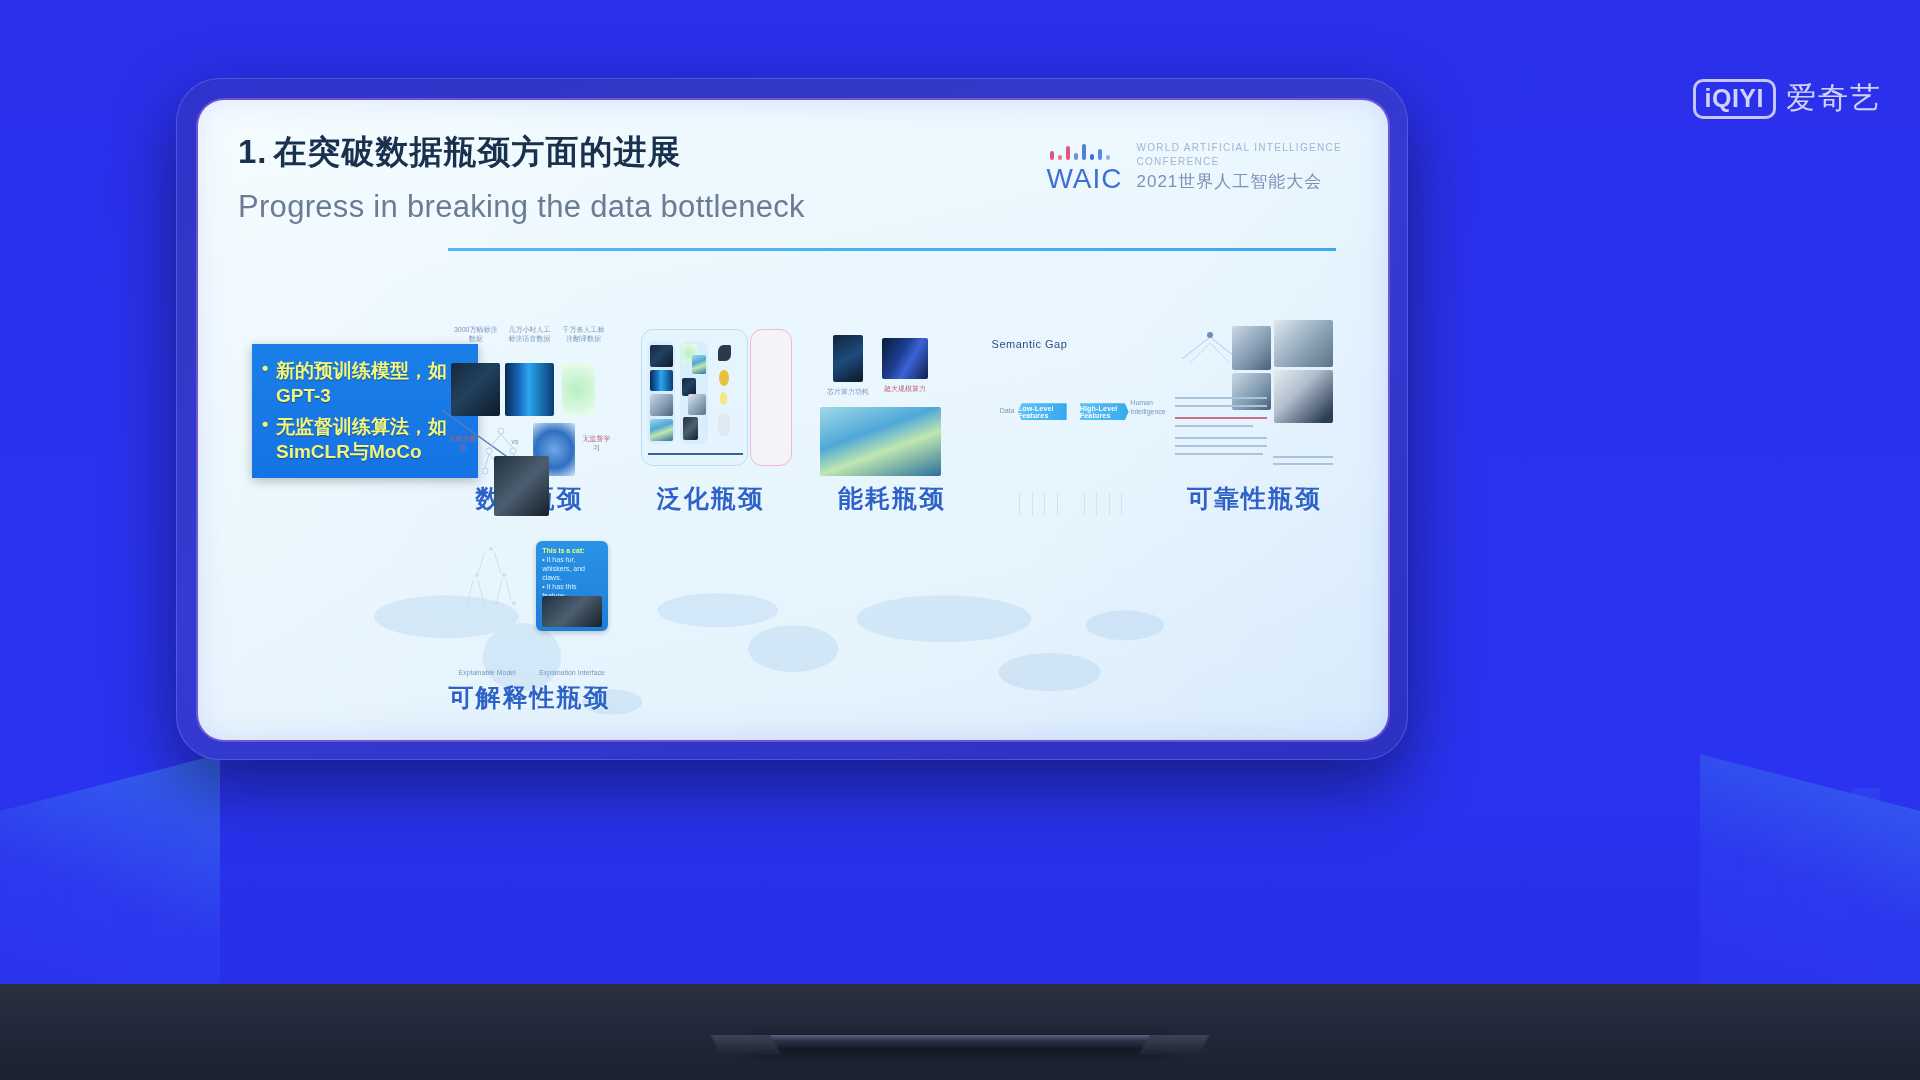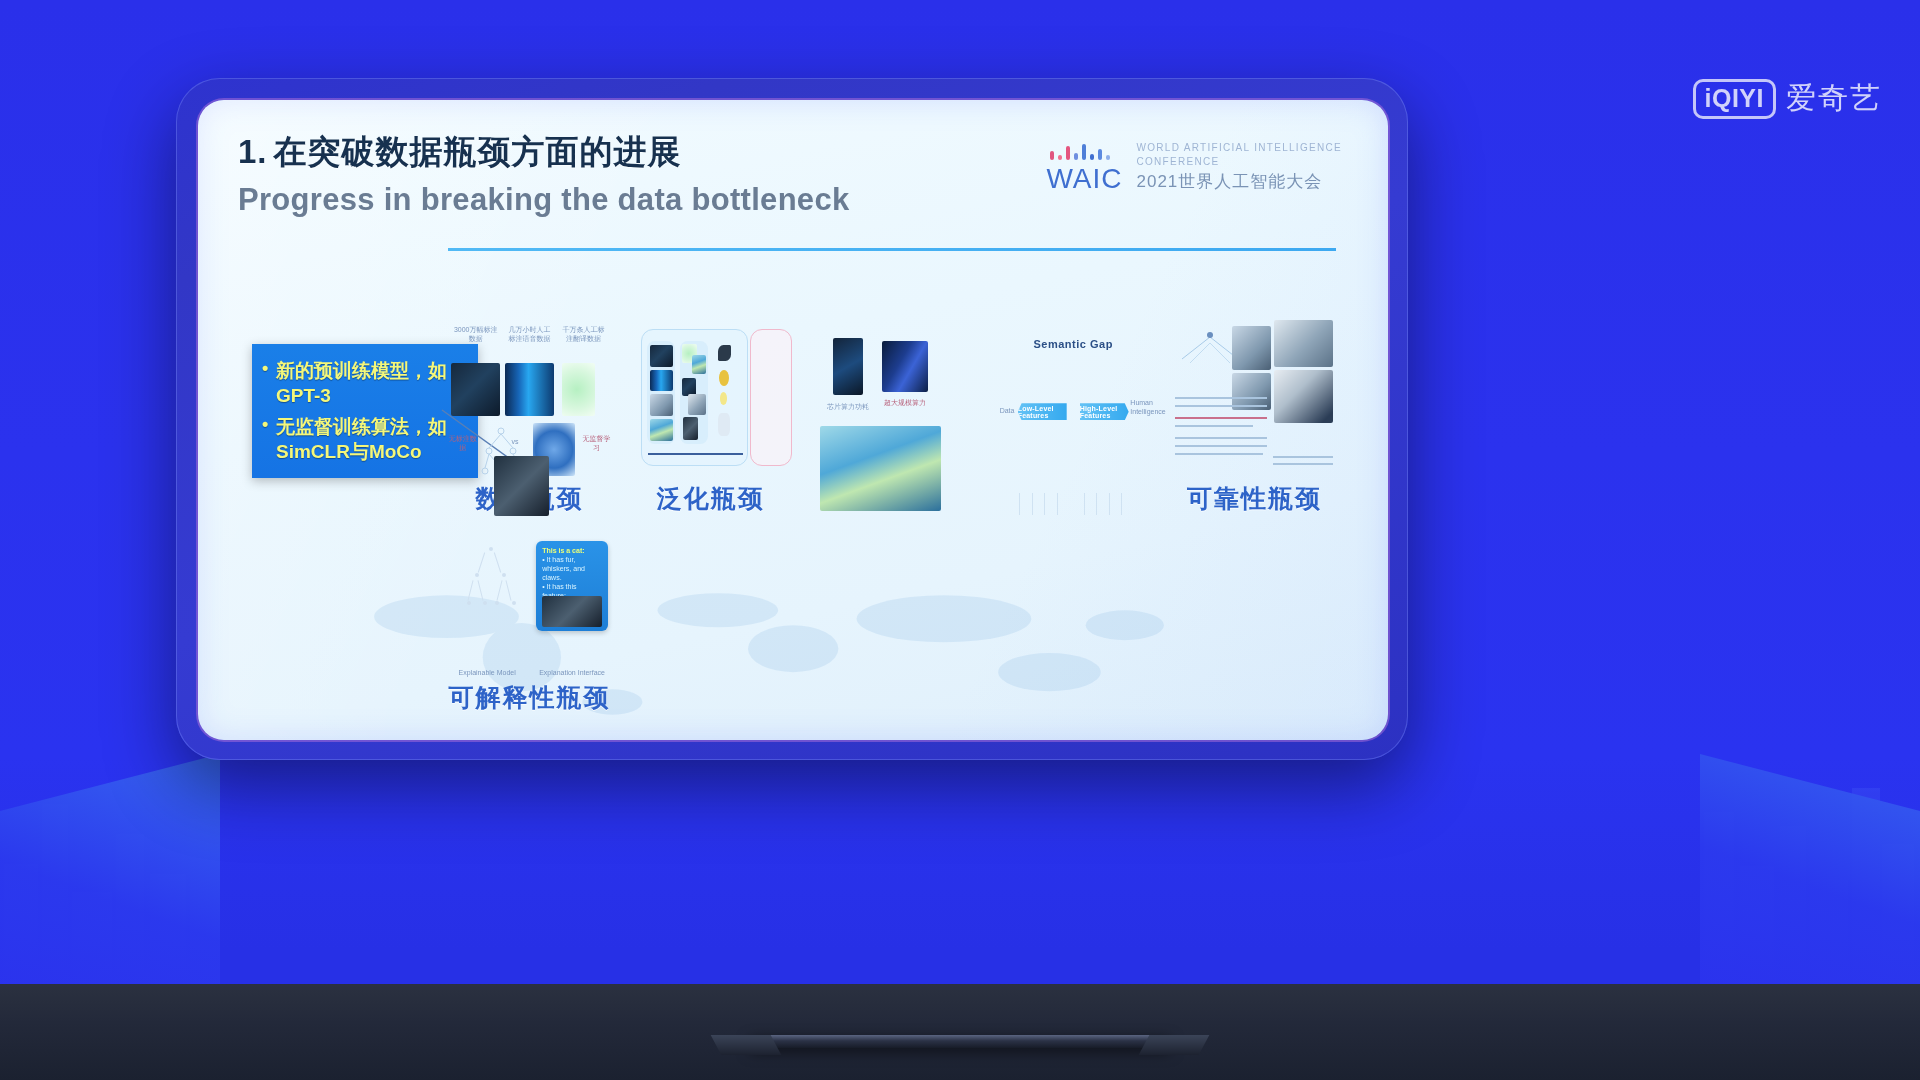--- a/index.html
+++ b/index.html
@@ -83,22 +83,22 @@
   .slide { position:absolute; inset:0; padding:34px 40px; }
 
   .slide-head { position:relative; height:108px; }
   .title-cn {
     font-size:33px; font-weight:bold; color:#17314f;
     letter-spacing:1px; line-height:1.1;
     text-shadow:0 1px 0 rgba(255,255,255,.6);
   }
   .title-cn .num { margin-right:6px; }
   .title-en {
-    margin-top:12px;
-    font-size:31px; color:#6a7c93; font-weight:700; letter-spacing:.3px;
+    margin-top:19px;
+    font-size:31px; color:#6a7c93; font-weight:400; letter-spacing:.3px;
   }
 
   
   .waic {
     position:absolute; right:6px; top:6px;
     display:flex; align-items:flex-end; gap:14px;
   }
   .waic-left { text-align:left; }
   .waic-bars { display:flex; align-items:flex-end; gap:4px; height:20px; margin-bottom:3px; margin-left:4px;}
   .waic-bars i { display:block; width:4px; border-radius:2px; }
@@ -200,21 +200,21 @@
     position:absolute; top:8%; bottom:16%; border-radius:8px; background:rgba(206,234,250,.6);
   }
   .gen-tile { position:absolute; border-radius:2px; }
   .gen-axis { position:absolute; left:6%; right:4%; bottom:8%; height:2px; background:#3a5f9c; }
   .gen-side {
     position:absolute; right:0; top:2%; width:26%; height:88%;
     border:1px solid #f0b9cc; border-radius:12px; background:rgba(253,240,245,.55);
   }
 
   
-  .sg-title { position:absolute; left:0; right:0; top:6%; text-align:center; font-size:11px; font-weight:bold; color:#2b4f86; letter-spacing:.5px;}
+  .sg-title { position:absolute; left:0; right:0; top:6%; font-size:11px; font-weight:normal; color:#2b4f86; letter-spacing:.5px;}
   .sg-arrow {
     position:absolute; height:17px;
     background:linear-gradient(90deg,#63c2f5,#34a9ef);
     display:flex; align-items:center; justify-content:center;
     font-size:7px; color:#fff; font-weight:bold; letter-spacing:.2px;
   }
   .sg-arrow.l { clip-path:polygon(8% 0,100% 0,100% 100%,8% 100%,0 50%); }
   .sg-arrow.r { clip-path:polygon(0 0,92% 0,100% 50%,92% 100%,0 100%); }
   .sg-end { position:absolute; font-size:7px; color:#7b96bd; line-height:1.25; }
   .sg-ticks { position:absolute; left:14%; right:10%; bottom:2%; height:22px; }
@@ -401,20 +401,21 @@
             </div>
 
             <div class="cell">
               <div class="cell-body">
                 <div class="th ph-chip" style="left:14%;top:6%;width:18%;height:30%"></div>
                 <div class="th ph-gpu" style="left:44%;top:8%;width:28%;height:26%"></div>
                 <div class="cap" style="left:8%;top:40%;width:30%">芯片算力功耗</div>
                 <div class="capc" style="left:44%;top:38%;width:28%">超大规模算力</div>
                 <div class="th ph-land" style="left:6%;top:52%;width:74%;height:44%"></div>
               </div>
+              <div class="cell-label">能耗瓶颈</div>
             </div>
 
             <div class="cell">
               <div class="cell-body">
                 <div class="sg-title">Semantic Gap</div>
                 <div class="sg-end" style="left:2%;top:42%;width:12%;text-align:right">Data</div>
                 <div class="sg-arrow l" style="left:16%;top:40%;width:30%">Low-Level Features</div>
                 <div class="sg-arrow r" style="left:54%;top:40%;width:30%">High-Level Features</div>
                 <div class="sg-end" style="right:1%;top:38%;width:14%">Human
 Intelligence</div>

